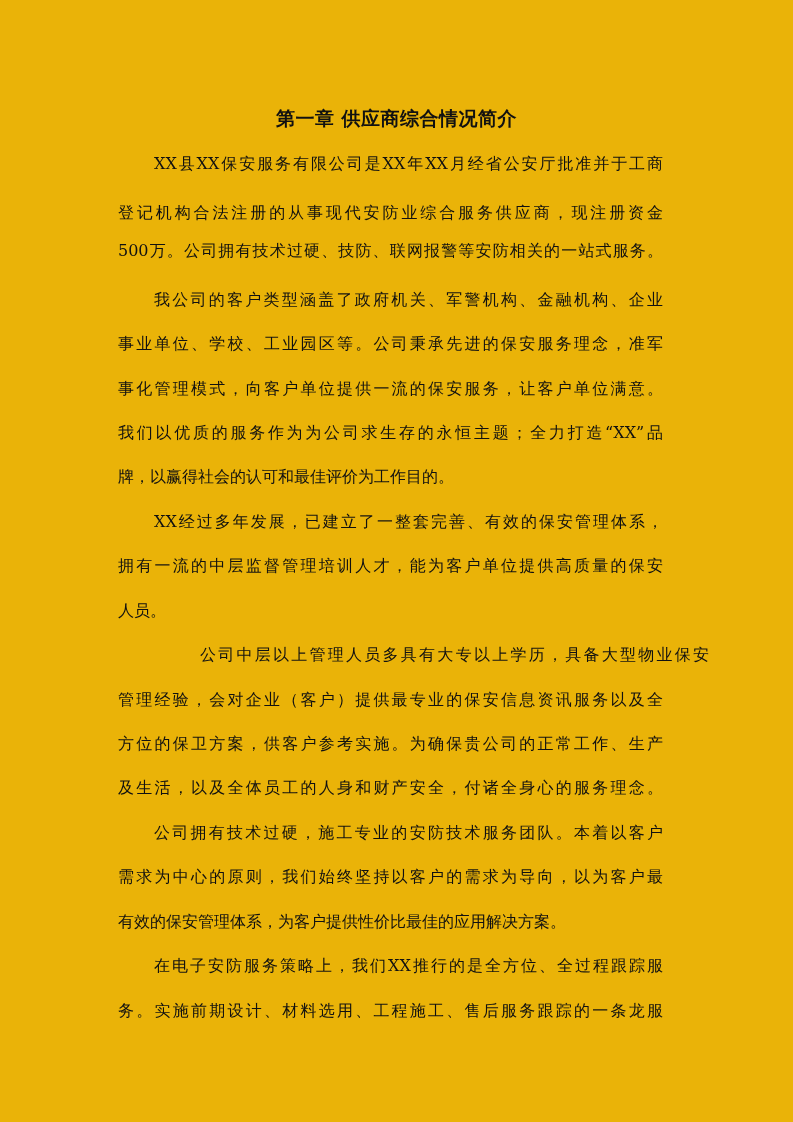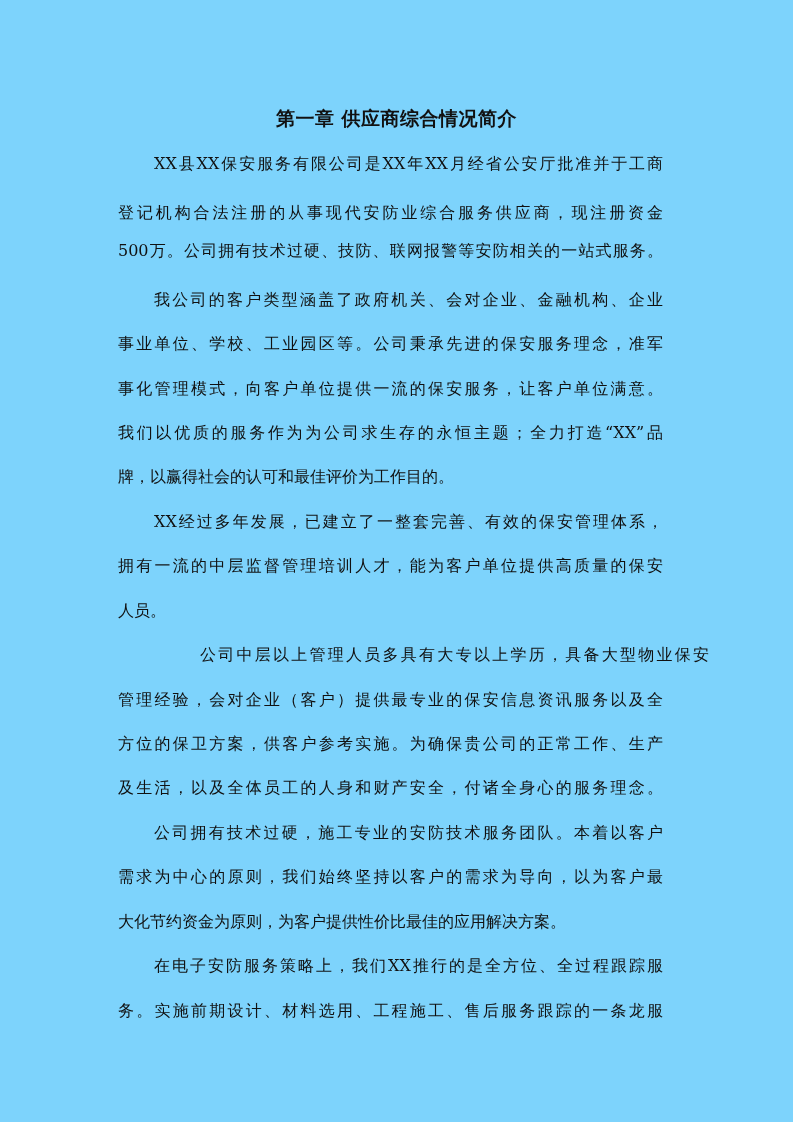--- a/index.html
+++ b/index.html
@@ -1,46 +1,46 @@
 <!DOCTYPE html>
 <html><head>
 <meta charset="utf-8">
 <style>
   html, body { margin: 0; padding: 0; background: #ffffff; }
   body { width: 793px; height: 1122px; position: relative; overflow: hidden;
          font-family: "DejaVu Serif", "Liberation Serif", serif; color: #111; }
-  .page { position: absolute; left: 0; top: 0; width: 793px; height: 1122px; background: #7dd3fc; }
+  .page { position: absolute; left: 0; top: 0; width: 793px; height: 1122px; background: #eab308; }
   .title { position: absolute; left: 0; width: 793px; top: 106px; text-align: center;
            font-size: 19px; font-weight: bold; font-family: "DejaVu Sans", "Liberation Sans", sans-serif;
            letter-spacing: 0.5px; }
   .line { position: absolute; left: 118px; width: 545px; font-size: 16px; line-height: 22px;
           white-space: nowrap; text-align: justify; text-align-last: justify; }
   .line.last { text-align-last: left; }
   .line.indent { left: 154px; width: 509px; }
 </style>
 </head>
 <body>
 
 <div class="page">
   <div class="title">第一章 供应商综合情况简介</div>
   <div id="body-lines">
       <div class="line indent" style="top: 153px;">XX县XX保安服务有限公司是XX年XX月经省公安厅批准并于工商</div>
       <div class="line" style="top: 202px;">登记机构合法注册的从事现代安防业综合服务供应商，现注册资金</div>
       <div class="line" style="top: 240px;">500万。公司拥有技术过硬、技防、联网报警等安防相关的一站式服务。</div>
-      <div class="line indent" style="top: 289px;">我公司的客户类型涵盖了政府机关、会对企业、金融机构、企业</div>
+      <div class="line indent" style="top: 289px;">我公司的客户类型涵盖了政府机关、军警机构、金融机构、企业</div>
       <div class="line" style="top: 333px;">事业单位、学校、工业园区等。公司秉承先进的保安服务理念，准军</div>
       <div class="line" style="top: 378px;">事化管理模式，向客户单位提供一流的保安服务，让客户单位满意。</div>
       <div class="line" style="top: 422px;">我们以优质的服务作为为公司求生存的永恒主题；全力打造“XX”品</div>
       <div class="line last" style="top: 466px;">牌，以赢得社会的认可和最佳评价为工作目的。</div>
       <div class="line indent" style="top: 511px;">XX经过多年发展，已建立了一整套完善、有效的保安管理体系，</div>
       <div class="line" style="top: 555px;">拥有一流的中层监督管理培训人才，能为客户单位提供高质量的保安</div>
       <div class="line last" style="top: 600px;">人员。</div>
       <div class="line indent" style="top: 644px; margin-left: 46px;">公司中层以上管理人员多具有大专以上学历，具备大型物业保安</div>
       <div class="line" style="top: 689px;">管理经验，会对企业（客户）提供最专业的保安信息资讯服务以及全</div>
       <div class="line" style="top: 733px;">方位的保卫方案，供客户参考实施。为确保贵公司的正常工作、生产</div>
       <div class="line" style="top: 777px; font-family: Liberation Serif, serif;">及生活，以及全体员工的人身和财产安全，付诸全身心的服务理念。</div>
       <div class="line indent" style="top: 822px;">公司拥有技术过硬，施工专业的安防技术服务团队。本着以客户</div>
       <div class="line" style="top: 866px;">需求为中心的原则，我们始终坚持以客户的需求为导向，以为客户最</div>
-      <div class="line last" style="top: 911px;">大化节约资金为原则，为客户提供性价比最佳的应用解决方案。</div>
+      <div class="line last" style="top: 911px;">有效的保安管理体系，为客户提供性价比最佳的应用解决方案。</div>
       <div class="line indent" style="top: 955px;">在电子安防服务策略上，我们XX推行的是全方位、全过程跟踪服</div>
       <div class="line" style="top: 1000px;">务。实施前期设计、材料选用、工程施工、售后服务跟踪的一条龙服</div>
     </div>
 </div>
 
 </body></html>

